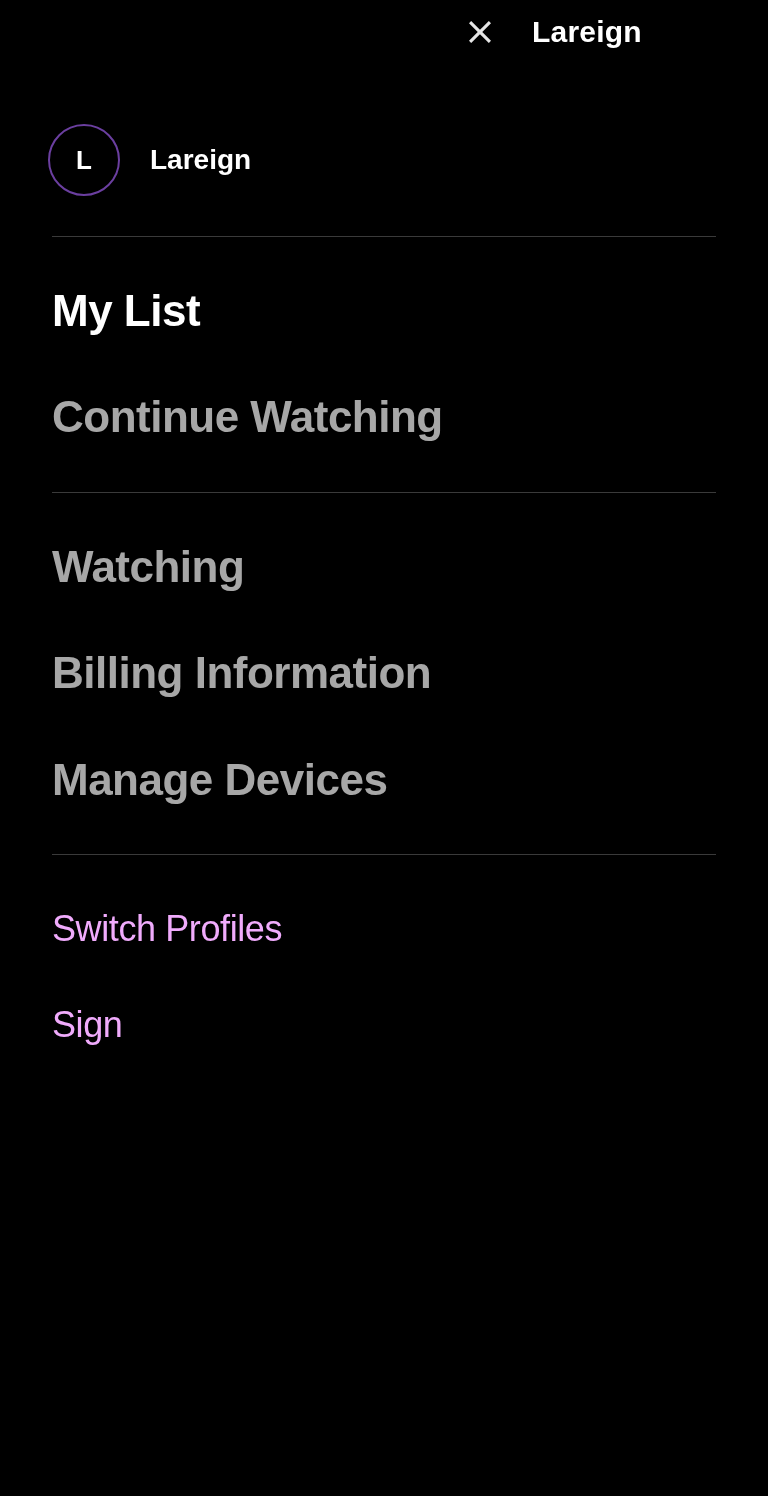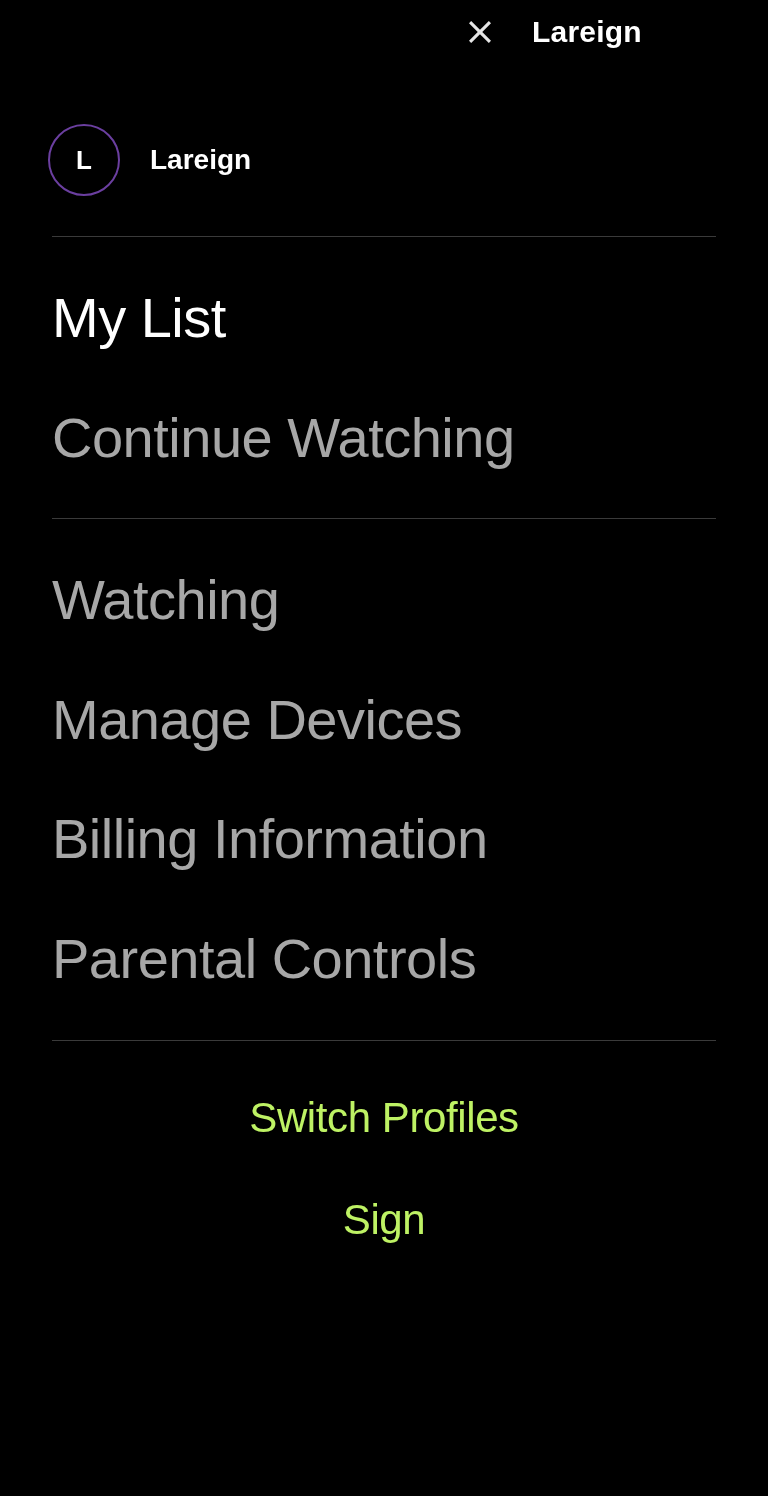--- a/index.html
+++ b/index.html
@@ -74,40 +74,39 @@
       background: #3a3a3a;
       width: 100%;
     }
     .menu-section {
       padding: 50px 0;
       display: flex;
       flex-direction: column;
       gap: 58px;
     }
     .menu-item {
-      font-size: 56px;
-      font-weight: 400;
+      font-size: 44px;
+      font-weight: 700;
       color: #a7a7a7;
       cursor: pointer;
       letter-spacing: -0.5px;
       line-height: 1.1;
     }
     .menu-item.active {
       color: #ffffff;
     }
     .menu-section.secondary {
       padding-top: 54px;
       gap: 56px;
     }
     .menu-section.secondary .menu-item {
       font-weight: 400;
-      font-size: 42px;
-      color: #bef264;
+      font-size: 36px;
+      color: #f0abfc;
       letter-spacing: -0.4px;
-      text-align: center;
     }
   </style>
 </head>
 <body>
 
 <div class="top-bar">
   <div class="close-btn">
     <svg viewBox="0 0 24 24" fill="none">
       <line x1="5" y1="5" x2="19" y2="19"></line>
       <line x1="19" y1="5" x2="5" y2="19"></line>
@@ -128,23 +127,22 @@
 
   <div class="menu-section">
     <div class="menu-item active">My List</div>
     <div class="menu-item">Continue Watching</div>
   </div>
 
   <div class="divider"></div>
 
   <div class="menu-section">
     <div class="menu-item">Watching</div>
+    <div class="menu-item">Billing Information</div>
     <div class="menu-item">Manage Devices</div>
-    <div class="menu-item">Billing Information</div>
-    <div class="menu-item">Parental Controls</div>
   </div>
 
   <div class="divider"></div>
 
   <div class="menu-section secondary">
     <div class="menu-item">Switch Profiles</div>
     <div class="menu-item">Sign</div>
   </div>
 </div>
 

